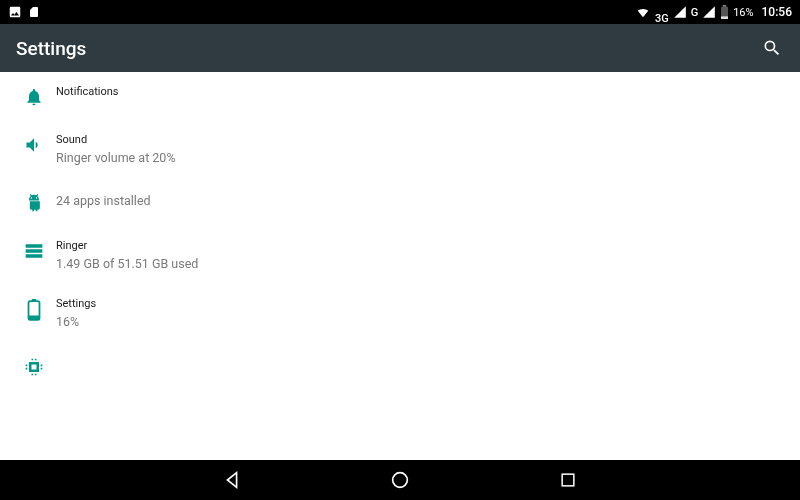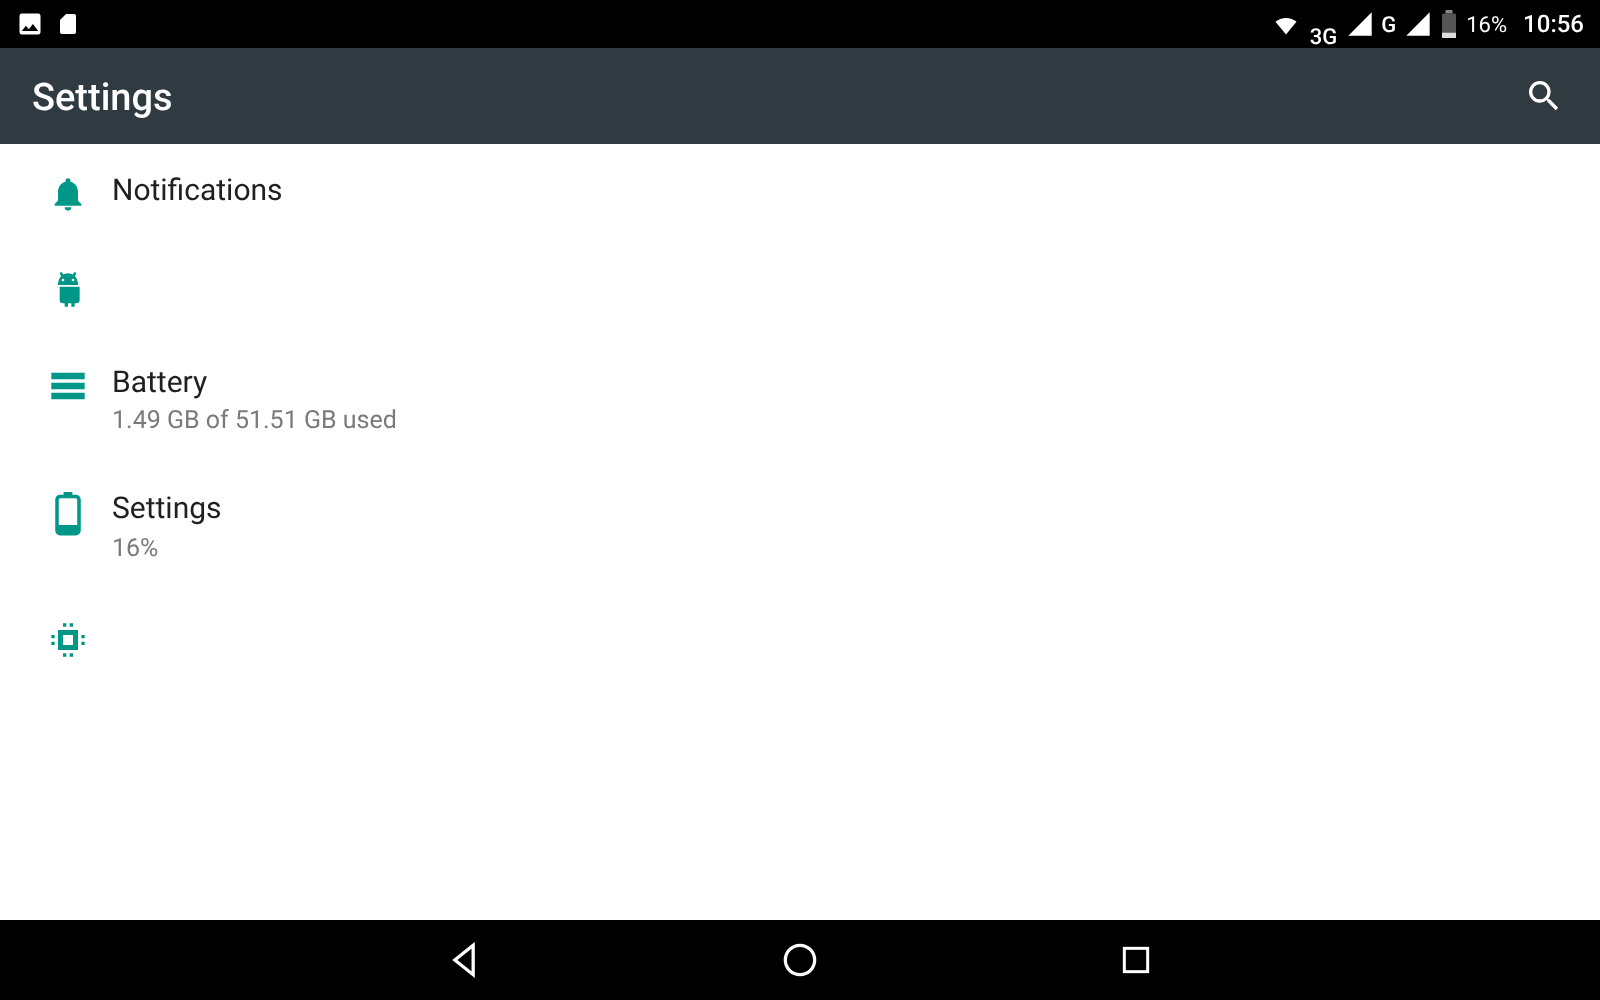--- a/index.html
+++ b/index.html
@@ -9,21 +9,21 @@
   .statusbar .right { margin-left: auto; display: flex; gap: 4px; align-items: center; }
   .statusbar svg { display: block; }
   .appbar { height: 48px; background: #2f3b40; color: #fff; display: flex; align-items: center; padding: 0 16px; }
   .appbar-title { font-size: 19px; font-weight: 500; }
   .appbar-search { margin-left: auto; width: 24px; height: 24px; display: flex; align-items: center; justify-content: center; cursor: pointer; }
   .content { height: calc(500px - 24px - 48px - 40px); overflow: hidden; background: #fff; }
   .setting-row { display: flex; align-items: flex-start; padding: 13px 16px 13px 12px; cursor: pointer; }
   .setting-icon { width: 44px; display: flex; justify-content: center; padding-top: 2px; }
   .setting-icon svg { display: block; }
   .setting-text { flex: 1; }
-  .setting-title { font-size: 15px; color: #202020; line-height: 1.35; }
+  .setting-title { font-size: 11px; color: #202020; line-height: 1.35; }
   .setting-sub { font-size: 12.5px; color: #7a7a7a; margin-top: 2px; }
   .navbar { height: 40px; background: #000; display: flex; align-items: center; justify-content: center; gap: 140px; }
   .navbar .navbtn { width: 28px; height: 28px; display: flex; align-items: center; justify-content: center; cursor: pointer; }
   .navbar svg { display: block; }
 </style>
 </head>
 <body>
 
 <div class="statusbar">
   <div class="left">
@@ -83,41 +83,53 @@
     <div class="setting-icon">
         <svg width="20" height="20" viewBox="0 0 24 24" fill="#009688">
           <path d="M12 22a2 2 0 0 0 2-2h-4a2 2 0 0 0 2 2zm6-6V11c0-3.07-1.64-5.64-4.5-6.32V4a1.5 1.5 0 0 0-3 0v.68C7.63 5.36 6 7.92 6 11v5l-2 2v1h16v-1l-2-2z"></path>
         </svg>
       </div>
     <div class="setting-text">
       <div class="setting-title">Notifications</div>
     </div>
   </div>
 
+  <div class="setting-row">
+    <div class="setting-icon">
+        <svg width="20" height="20" viewBox="0 0 24 24" fill="#009688">
+          <path d="M3 9v6h4l5 5V4L7 9H3zm13.5 3A4.5 4.5 0 0 0 14 7.97v8.05A4.5 4.5 0 0 0 16.5 12z"></path>
+        </svg>
+      </div>
+    <div class="setting-text">
+      <div class="setting-title">Sound</div>
+      <div class="setting-sub">Ringer volume at 20%</div>
+    </div>
+  </div>
 
   <div class="setting-row">
     <div class="setting-icon">
         <svg width="20" height="20" viewBox="0 0 24 24" fill="#009688">
           <path d="M6 8a6 6 0 0 1 12 0v1H6V8zm-1 2h14v8a2 2 0 0 1-2 2h-1v2h-2v-2h-2v2H10v-2H9a2 2 0 0 1-2-2v-8H5zm3-6l-1-2 1-1 1.5 2.2A6 6 0 0 1 12 3a6 6 0 0 1 2.5.2L16 1l1 1-1 2a6 6 0 0 1 1 1H7a6 6 0 0 1 1-1z"></path>
           <circle cx="9" cy="6" r="0.8" fill="#fff"></circle>
           <circle cx="15" cy="6" r="0.8" fill="#fff"></circle>
         </svg>
       </div>
     <div class="setting-text">
+      <div class="setting-sub">24 apps installed</div>
     </div>
   </div>
 
   <div class="setting-row">
     <div class="setting-icon">
         <svg width="20" height="20" viewBox="0 0 24 24" fill="#009688">
           <path d="M2 4h20v4H2V4zm0 6h20v4H2v-4zm0 6h20v4H2v-4zM4 5.5h2v1H4v-1zm0 6h2v1H4v-1zm0 6h2v1H4v-1z"></path>
         </svg>
       </div>
     <div class="setting-text">
-      <div class="setting-title">Battery</div>
+      <div class="setting-title">Ringer</div>
       <div class="setting-sub">1.49 GB of 51.51 GB used</div>
     </div>
   </div>
 
   <div class="setting-row">
     <div class="setting-icon">
         <svg width="14" height="22" viewBox="0 0 12 20">
           <rect x="4" y="0" width="4" height="2" fill="#009688"></rect>
           <rect x="1" y="2" width="10" height="17" rx="1.5" fill="none" stroke="#009688" stroke-width="1.6"></rect>
           <rect x="1" y="15" width="10" height="4" fill="#009688"></rect>

